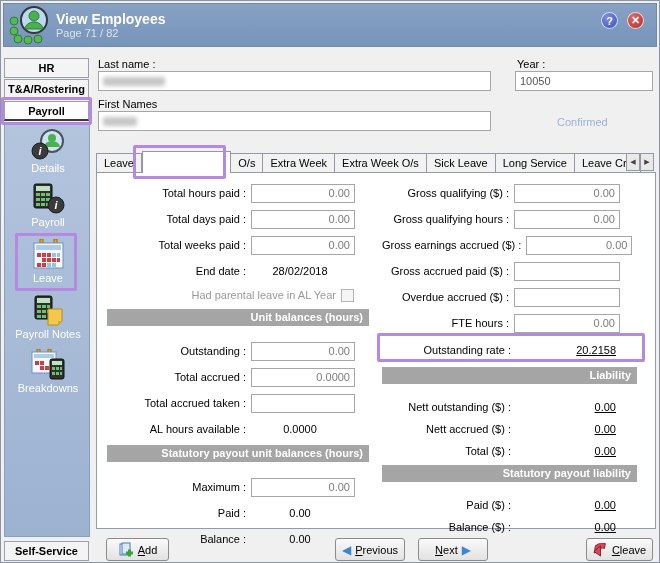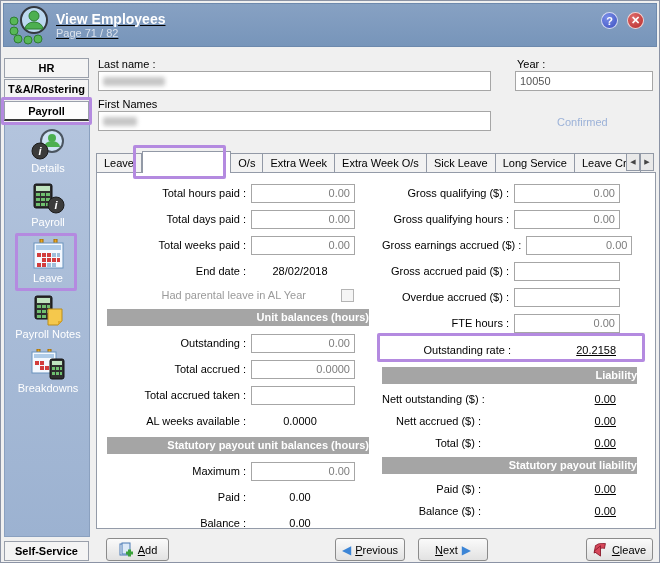--- a/index.html
+++ b/index.html
@@ -5,21 +5,21 @@
   * { margin:0; padding:0; box-sizing:border-box; }
   html,body { background:#d8d8d8; font-family:"Liberation Sans", sans-serif; }
   #window {
     position:relative; width:660px; height:563px; background:#f0f0f0;
     border:1px solid #8b93a5; overflow:hidden; font-size:11px; color:#000;
   }
   
   .titlebar {
     position:absolute; left:2px; top:2px; width:654px; height:44px;
     background:linear-gradient(#87a1c3,#7795ba); border:1px solid #6d89ad;
-    display:flex; align-items:center;text-decoration:underline;
+    display:flex; align-items:center;
   }
   .logo { width:50px; height:40px; margin-left:2px; }
   .title-text { color:#fff; font-size:14px; font-weight:bold; line-height:15px; }
   .subtitle-text { color:#dbe2ec; font-size:11px; }
   .tb-buttons { position:absolute; right:12px; top:8px; display:flex; gap:9px; }
   .tb-btn {
     width:17px; height:17px; border-radius:50%; color:#fff; font-size:11px; font-weight:bold;
     display:flex; align-items:center; justify-content:center; border:1px solid rgba(255,255,255,.75);
     cursor:default;
   }
@@ -78,29 +78,29 @@
   .fld {
     width:104px; height:19px; border:1px solid #a6a6a6; background:#fff;
     font-family:"Liberation Sans", sans-serif; font-size:11px; text-align:right;
     padding:0 4px; color:#7c7c7c; outline:none;
   }
   .col-left  .fld { margin-right:14px; }
   .col-right .fld { width:106px; margin-right:17px; }
   .stat { width:104px; text-align:right; padding-right:6px; color:#000; }
   .col-left  .stat { margin-right:14px;text-align:center; }
   .col-right .stat { width:106px; margin-right:15px;text-decoration:underline; }
-  .frow.short { height:22px;gap:30px; }
+  .frow.short { height:22px; }
   .dim { color:#9a9a9a; }
   .checkbox {
     width:13px; height:13px; border:1px solid #b4b4b4; background:#f5f5f5;
     display:inline-block; margin-right:15px;
   }
   .hdrbar {
-    height:17px; margin:3px 0 4px 0; background:#a5a5a5; color:#fff; font-weight:bold;
-    text-align:right; line-height:17px; 
+    height:17px; margin:3px 0 12px 0; background:#a5a5a5; color:#fff; font-weight:bold;
+    text-align:right; line-height:17px; padding-right:6px;
   }
   .rate-row { height:28px; }
   
   .btn {
     position:absolute; top:537px; height:23px; background:linear-gradient(#fafafa,#e2e2e2);
     border:1px solid #8b8b8b; border-radius:3px; display:flex; align-items:center;
     justify-content:center; gap:4px; cursor:pointer; font-size:11px; padding:0 6px;
   }
   .btn .k { text-decoration:underline; }
   .btn.focused { border:2px solid #2a7ade;margin-top:36px; }
@@ -304,21 +304,21 @@
       </div>
       <div class="frow">
         <span class="lbl">Total accrued :</span>
         <input class="fld" value="0.0000" style="">
       </div>
       <div class="frow">
         <span class="lbl">Total accrued taken :</span>
         <input class="fld" value="" style="">
       </div>
       <div class="frow">
-        <span class="lbl">AL weeks available :</span>
+        <span class="lbl">AL hours available :</span>
         <span class="stat">0.0000</span>
       </div>
       <div class="hdrbar">Statutory payout unit balances (hours)</div>
       <div class="frow">
         <span class="lbl">Maximum :</span>
         <input class="fld" value="0.00" style="">
       </div>
       <div class="frow">
         <span class="lbl">Paid :</span>
         <span class="stat">0.00</span>

